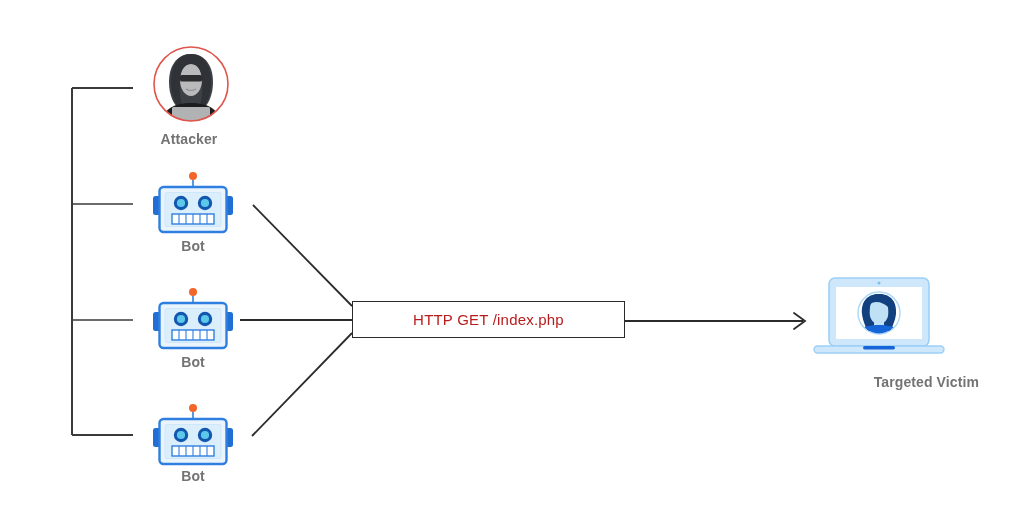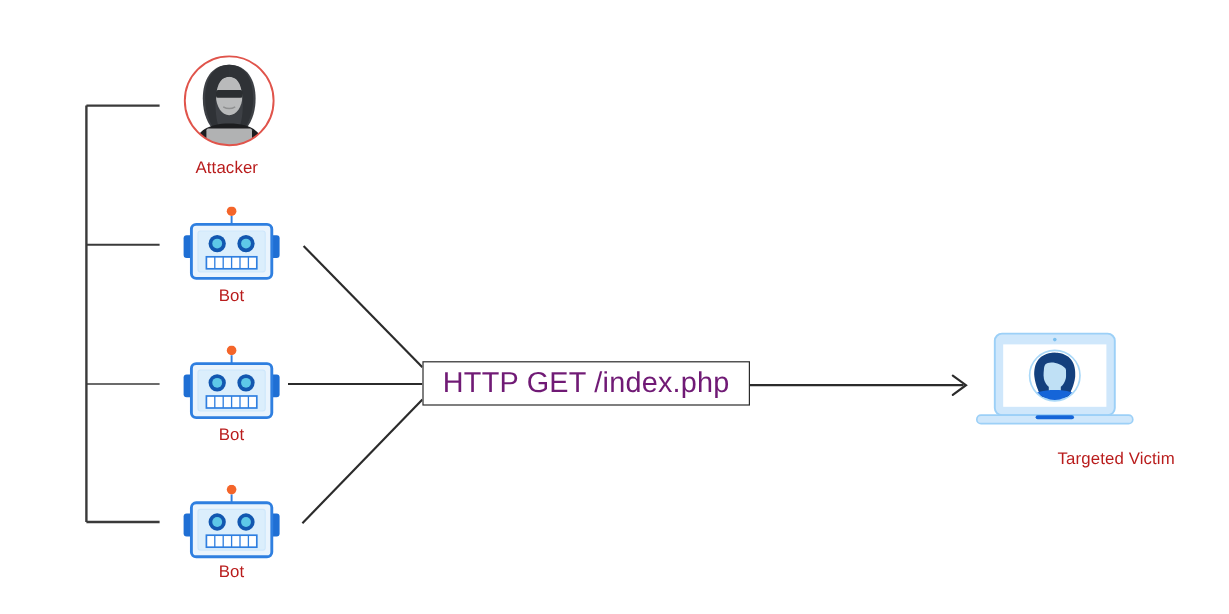--- a/index.html
+++ b/index.html
@@ -25,35 +25,35 @@
     height: 512px;
   }
   .node {
     position: absolute;
   }
   .node-label {
     position: absolute;
     width: 200px;
     text-align: center;
     font-size: 14px;
-    font-weight: normal;
-    color: #b91c1c;
+    font-weight: bold;
+    color: #737373;
     letter-spacing: 0.1px;
     white-space: nowrap;
   }
   .box-label {
     position: absolute;
     box-sizing: border-box;
     background: #ffffff;
     border: 1.6px solid #2b2b2b;
     display: flex;
     align-items: center;
     justify-content: center;
-    font-size: 24px;
-    color: #701a75;
+    font-size: 15px;
+    color: #b91c1c;
     letter-spacing: 0.2px;
   }
   .attacker-wrap { left: 152px; top: 44px; width: 78px; height: 80px; }
   .bot1-wrap { left: 150px; top: 172px; width: 86px; height: 62px; }
   .bot2-wrap { left: 150px; top: 288px; width: 86px; height: 62px; }
   .bot3-wrap { left: 150px; top: 404px; width: 86px; height: 62px; }
   .victim-wrap { left: 806px; top: 276px; width: 146px; height: 86px; }
 </style>
 </head>
 <body>

